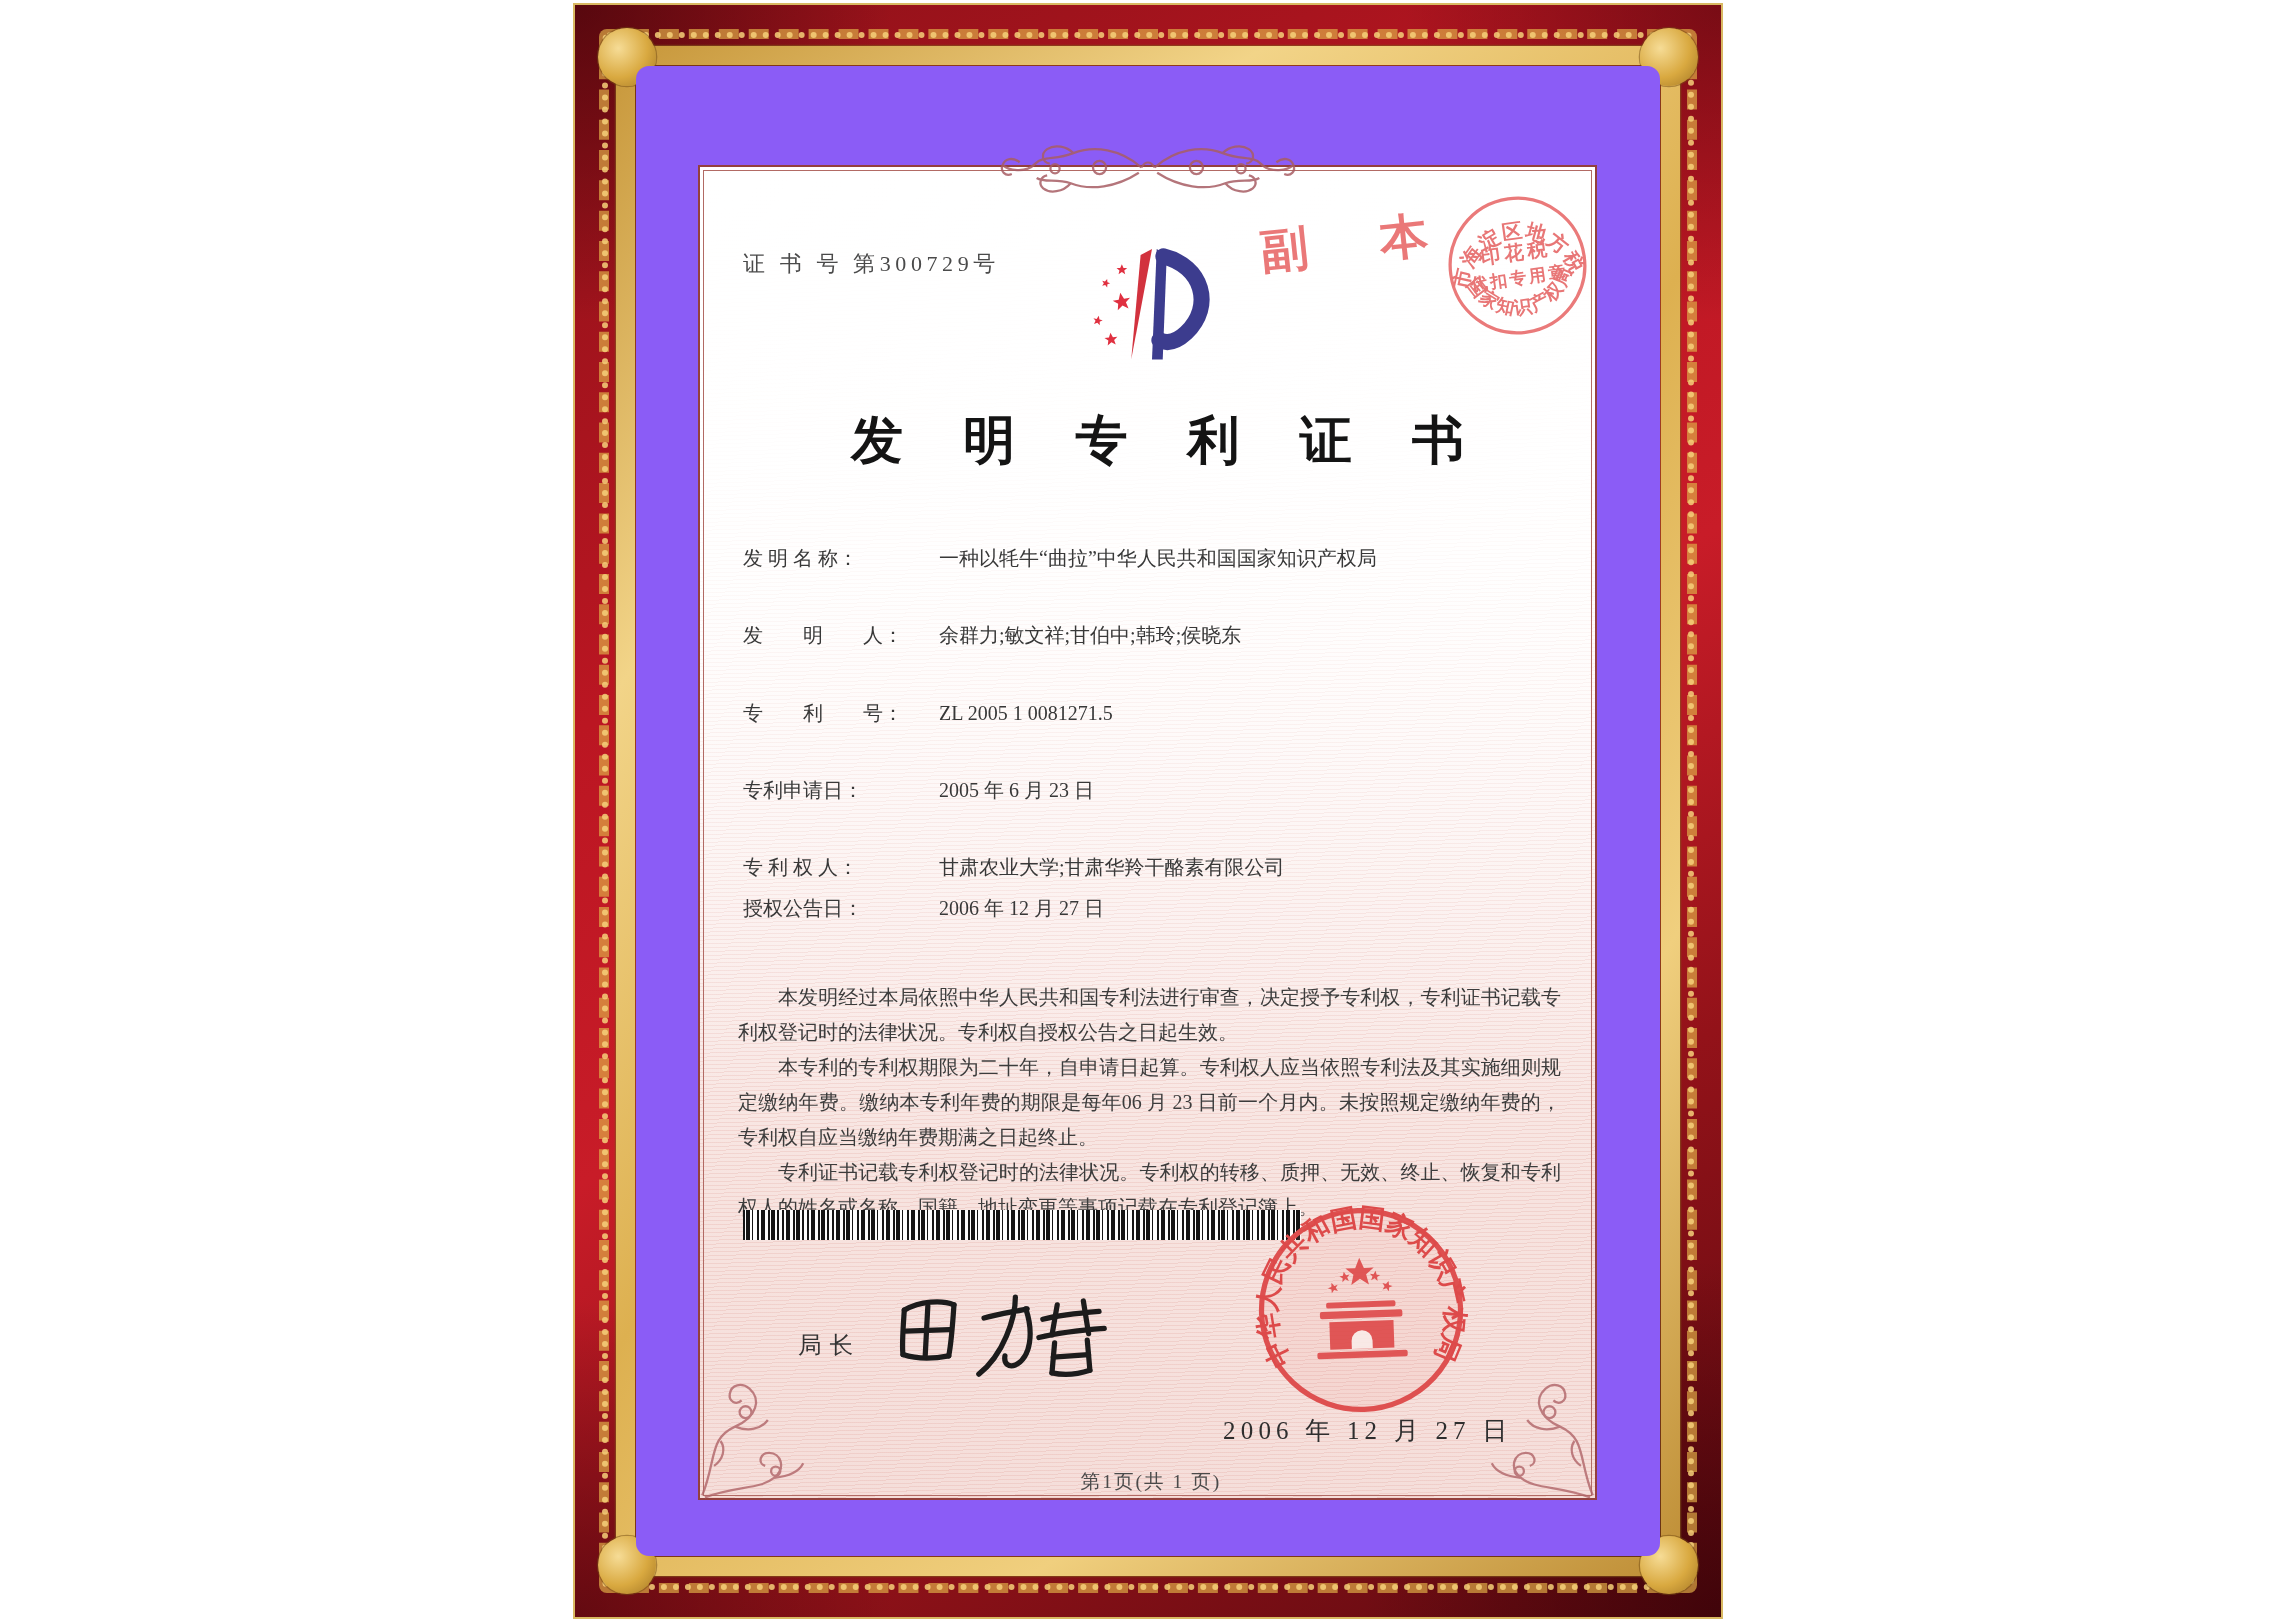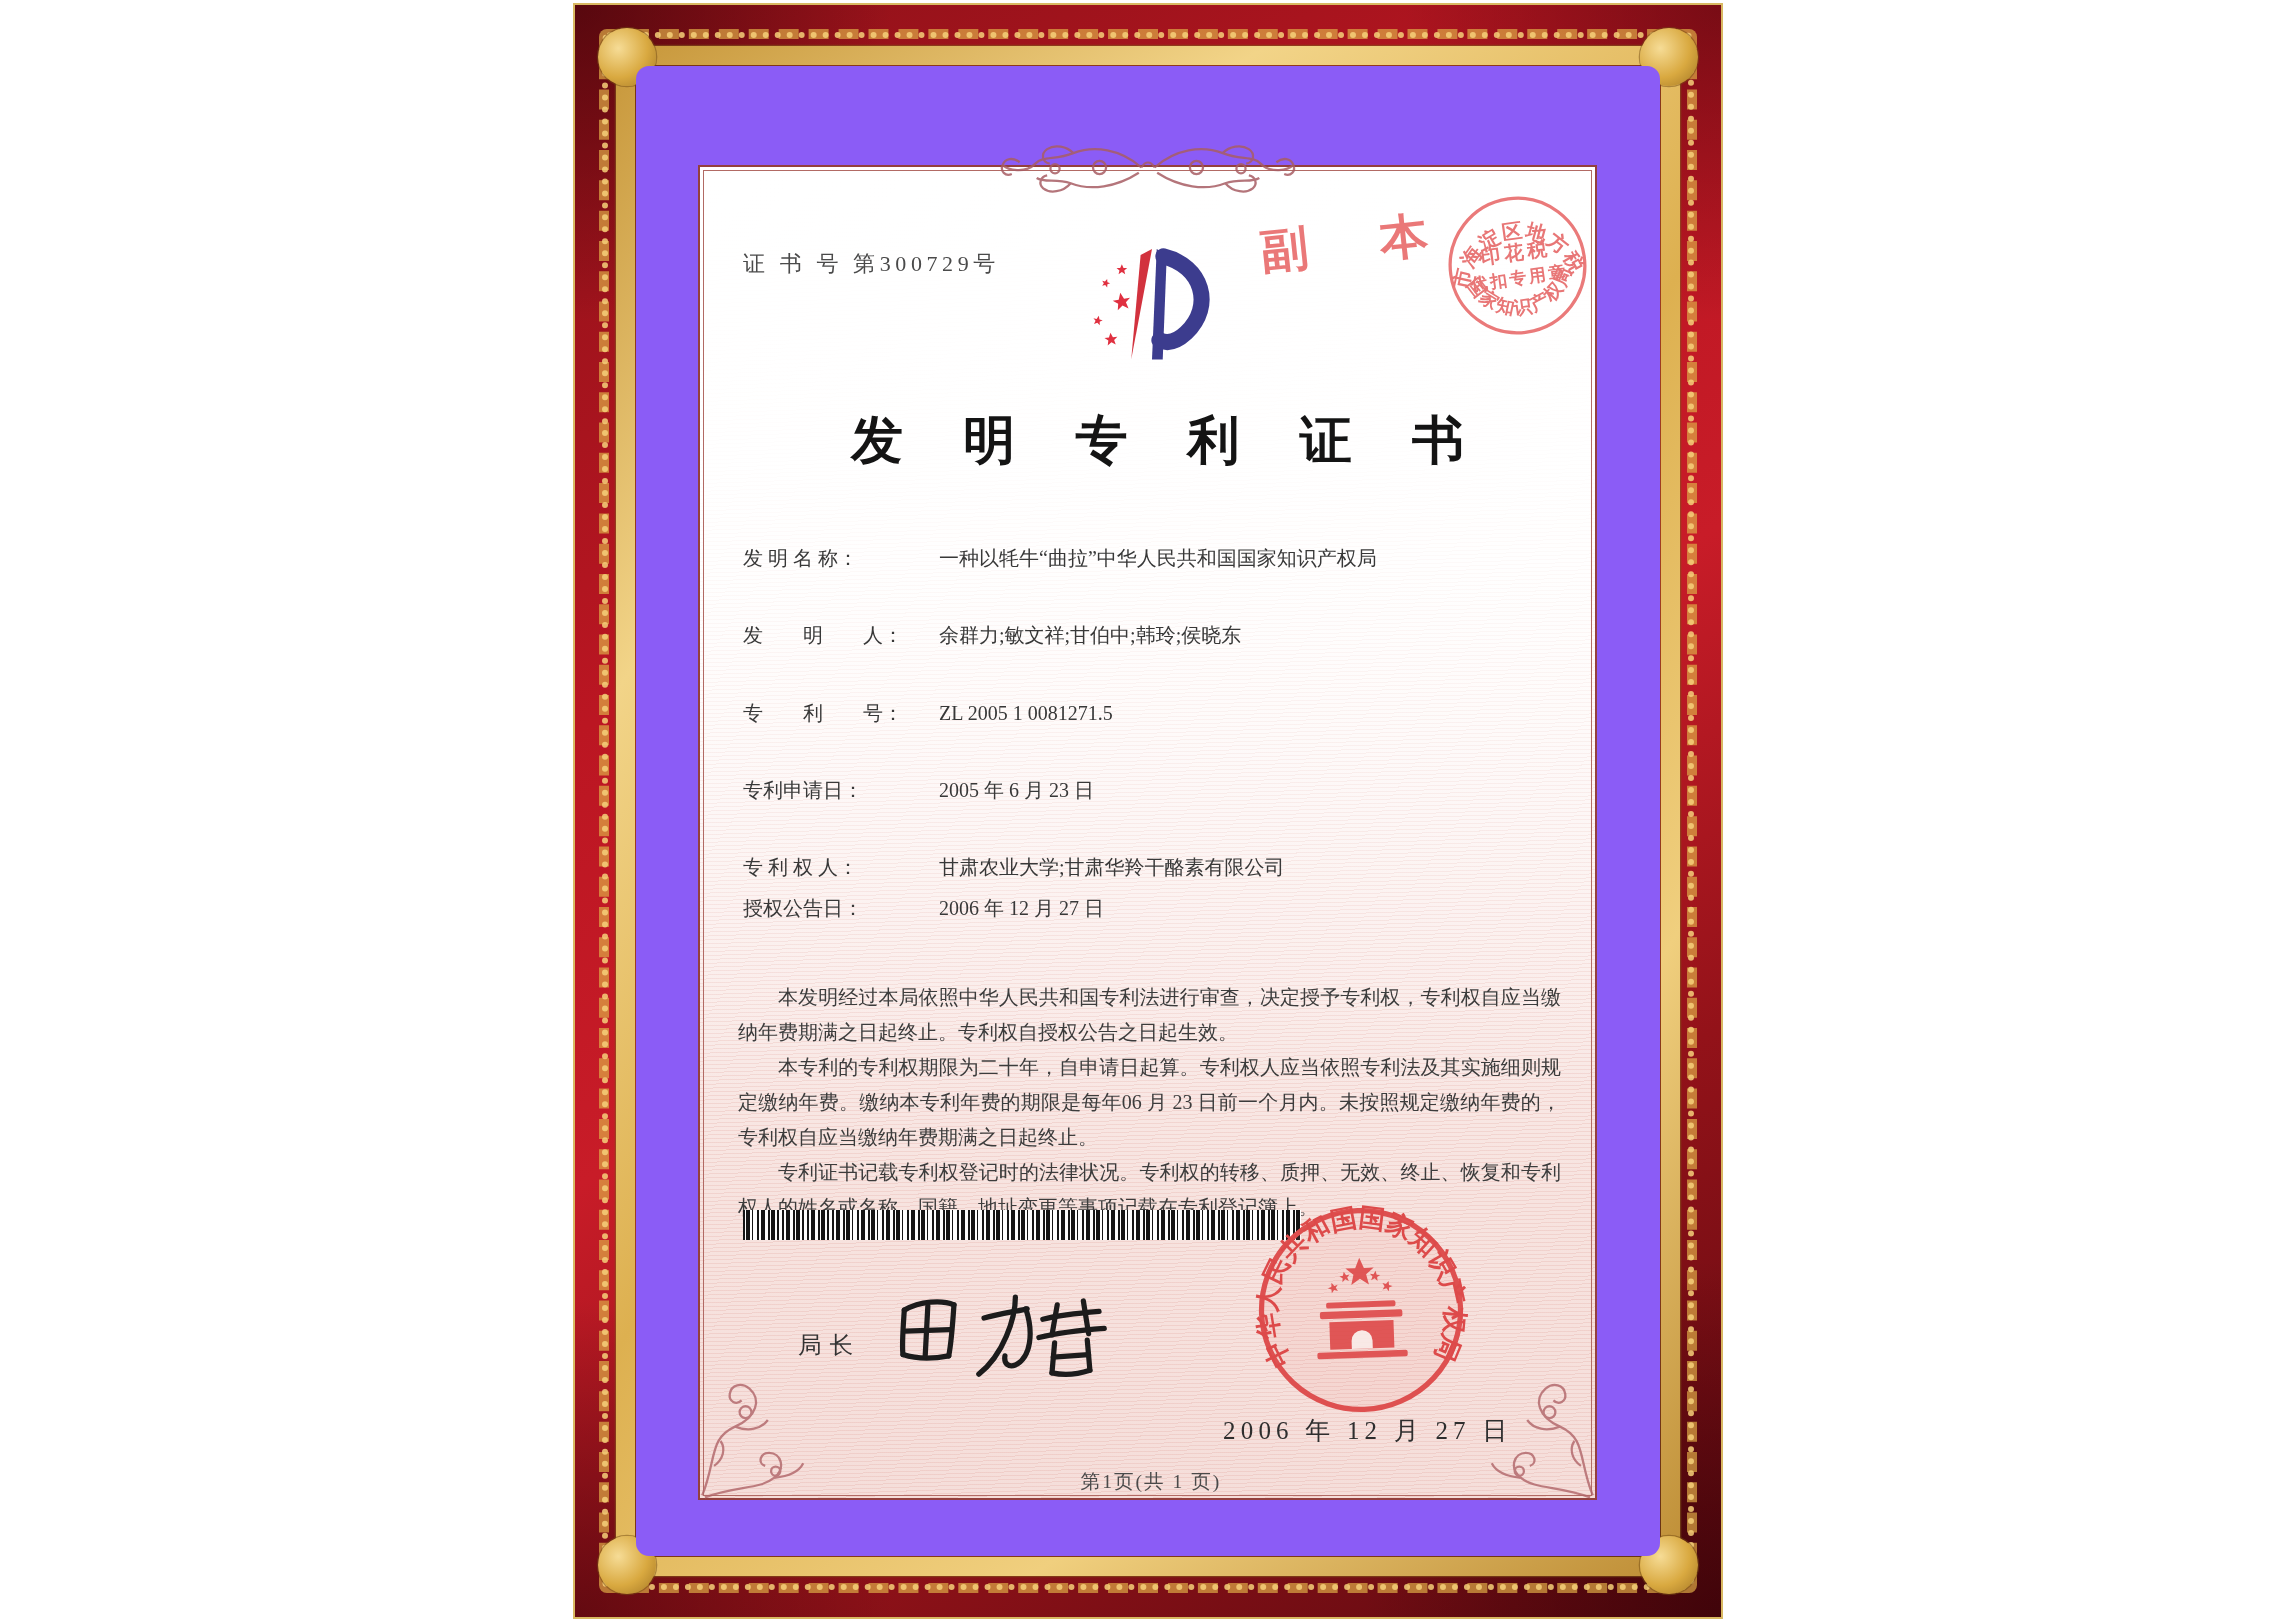--- a/index.html
+++ b/index.html
@@ -152,21 +152,21 @@
         <div class="title">发 明 专 利 证 书</div>
 
         <div class="row r0"><span class="lab">发 明 名 称：</span><span>一种以牦牛“曲拉”中华人民共和国国家知识产权局</span></div>
         <div class="row r1"><span class="lab">发　　明　　人：</span><span>余群力;敏文祥;甘伯中;韩玲;侯晓东</span></div>
         <div class="row r2"><span class="lab">专　　利　　号：</span><span>ZL 2005 1 0081271.5</span></div>
         <div class="row r3"><span class="lab">专利申请日：</span><span>2005 年 6 月 23 日</span></div>
         <div class="row r4"><span class="lab">专  利  权  人：</span><span>甘肃农业大学;甘肃华羚干酪素有限公司</span></div>
         <div class="row r5"><span class="lab">授权公告日：</span><span>2006 年 12 月 27 日</span></div>
 
         <div class="bodytext">
-          <p>本发明经过本局依照中华人民共和国专利法进行审查，决定授予专利权，专利权自应当缴纳年费期满之日起终止。专利权自授权公告之日起生效。</p>
+          <p>本发明经过本局依照中华人民共和国专利法进行审查，决定授予专利权，专利证书记载专利权登记时的法律状况。专利权自授权公告之日起生效。</p>
           <p>本专利的专利权期限为二十年，自申请日起算。专利权人应当依照专利法及其实施细则规定缴纳年费。缴纳本专利年费的期限是每年06 月 23 日前一个月内。未按照规定缴纳年费的，专利权自应当缴纳年费期满之日起终止。</p>
           <p>专利证书记载专利权登记时的法律状况。专利权的转移、质押、无效、终止、恢复和专利权人的姓名或名称、国籍、地址变更等事项记载在专利登记簿上。</p>
         </div>
 
         <div class="barcode"></div>
 
         <div class="juzhang">局长</div>
         <svg class="signature" viewBox="0 0 430 200">
           <g stroke="#1c1c1c" stroke-width="8" fill="none" stroke-linecap="round" stroke-linejoin="round">
             <path d="M28,52 C26,82 24,106 26,120"></path>

